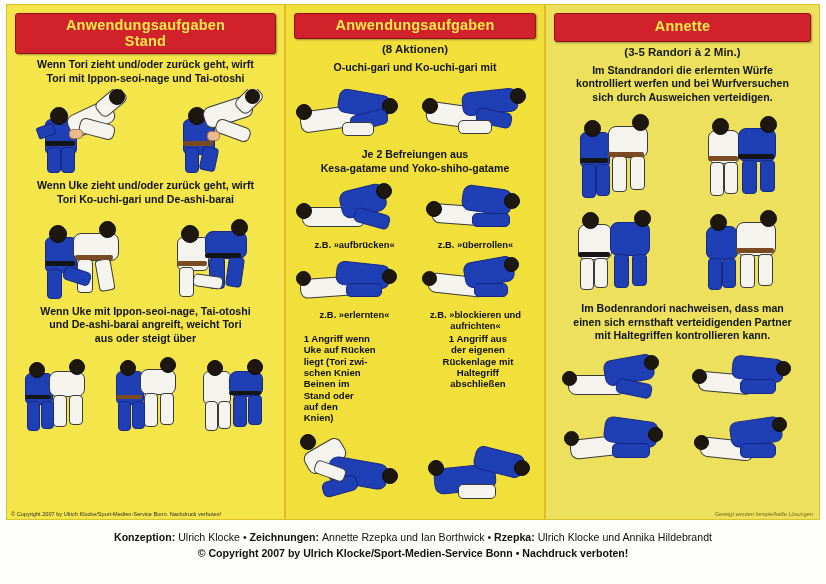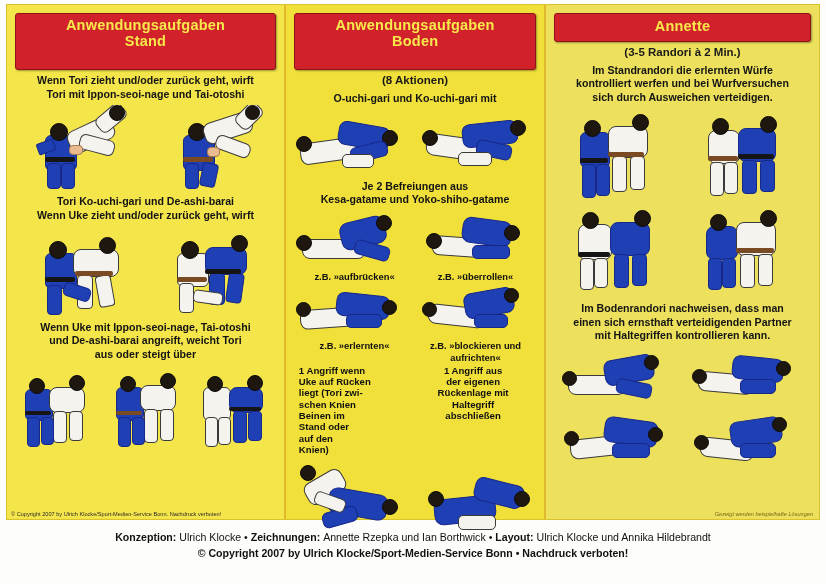--- a/index.html
+++ b/index.html
@@ -50,21 +50,21 @@
     border-radius: 3px;
     color: #f7e94a;
     text-align: center;
     font-weight: bold;
     font-size: 14.5px;
     padding: 5px 4px 6px 4px;
     line-height: 1.08;
     box-shadow: 1px 1px 2px rgba(0,0,0,.35);
     letter-spacing: .2px;
   }
-  .banner.two-line { padding-top: 4px; padding-bottom: 20px; }
+  .banner.two-line { padding-top: 4px; padding-bottom: 4px; }
 
   .subtitle {
     text-align: center;
     font-size: 11.5px;
     font-weight: bold;
     color: #1a1a1a;
     margin: 2px 0 6px 0;
   }
 
   .para {
@@ -97,21 +97,21 @@
     display: flex;
     flex-direction: row;
     justify-content: space-around;
     margin: 1px 0 2px 0;
   }
   .caprow .caption { width: 48%; }
 
   .two-col-text {
     display: flex;
     flex-direction: row;
-    justify-content: center;
+    justify-content: flex-end;
     margin-top: 2px;
   }
   .two-col-text .blk {
     width: 48%;
     font-size: 9.6px;
     font-weight: bold;
     line-height: 1.18;
     color: #111;
   }
   .blk.left { text-align: left; }
@@ -202,22 +202,22 @@
           <div class="s h round" style="left:96px;top:0px;width:13px;height:13px;"></div>
           <div class="s b" style="left:36px;top:58px;width:12px;height:24px;border-radius:4px;"></div>
           <div class="s b" style="left:52px;top:58px;width:14px;height:22px;border-radius:4px;transform:rotate(12deg);"></div>
           <div class="s w" style="left:66px;top:34px;width:34px;height:13px;border-radius:6px;transform:rotate(20deg);"></div>
           <div class="s br" style="left:34px;top:52px;width:30px;height:5px;"></div>
           <div class="s k" style="left:58px;top:42px;width:11px;height:8px;border-radius:4px;"></div>
         </div>
       </div>
 
       <div class="para">
+        <div>Wenn Uke zieht und/oder zurück geht, wirft</div>
         <div>Tori Ko-uchi-gari und De-ashi-barai</div>
-        <div>Wenn Uke zieht und/oder zurück geht, wirft</div>
       </div>
       <div class="figrow">
         <div class="scene" style="width:118px;height:90px;">
           <div class="s b" style="left:20px;top:26px;width:30px;height:34px;border-radius:6px;"></div>
           <div class="s h round" style="left:24px;top:14px;width:16px;height:16px;"></div>
           <div class="s w" style="left:48px;top:22px;width:44px;height:26px;border-radius:8px;"></div>
           <div class="s h round" style="left:74px;top:10px;width:15px;height:15px;"></div>
           <div class="s w" style="left:52px;top:48px;width:14px;height:32px;border-radius:4px;"></div>
           <div class="s w" style="left:72px;top:48px;width:14px;height:30px;border-radius:4px;transform:rotate(-10deg);"></div>
           <div class="s b" style="left:22px;top:58px;width:13px;height:28px;border-radius:4px;"></div>
@@ -279,21 +279,20 @@
           <div class="s bk" style="left:36px;top:42px;width:32px;height:4px;"></div>
         </div>
       </div>
 
       <div class="copyright-small">© Copyright 2007 by Ulrich Klocke/Sport-Medien-Service Bonn. Nachdruck verboten!</div>
     </div>
 
     <div class="col col-2">
       <div class="banner two-line">
         <div>Anwendungsaufgaben</div>
-        <div>Boden</div>
       </div>
       <div class="subtitle">(8 Aktionen)</div>
 
       <div class="para">
         <div>O-uchi-gari und Ko-uchi-gari mit</div>
       </div>
 
       <div class="figrow">
         <div class="scene" style="width:120px;height:66px;">
           <div class="s w" style="left:6px;top:30px;width:56px;height:20px;border-radius:8px;transform:rotate(-8deg);"></div>
@@ -505,18 +504,18 @@
         </div>
       </div>
 
       <div class="copyright-small-right">Gezeigt werden beispielhafte Lösungen</div>
     </div>
 
   </div>
 
   <div class="footer">
     <div class="line">
-      <span style="font-weight:bold;">Konzeption: </span><span class="name">Ulrich Klocke</span><span class="name"> • </span><span style="font-weight:bold;">Zeichnungen: </span><span class="name">Annette Rzepka und Ian Borthwick</span><span class="name"> • </span><span style="font-weight:bold;">Layout: </span><span class="name">Ulrich Klocke und Annika Hildebrandt</span>
+      <span style="font-weight:bold;">Konzeption: </span><span class="name">Ulrich Klocke</span><span class="name"> • </span><span style="font-weight:bold;">Zeichnungen: </span><span class="name">Annette Rzepka und Ian Borthwick</span><span class="name"> • </span><span style="font-weight:bold;">Rzepka: </span><span class="name">Ulrich Klocke und Annika Hildebrandt</span>
     </div>
     <div class="line">© Copyright 2007 by Ulrich Klocke/Sport-Medien-Service Bonn • Nachdruck verboten!</div>
   </div>
 
 </div>
 
 </body></html>

